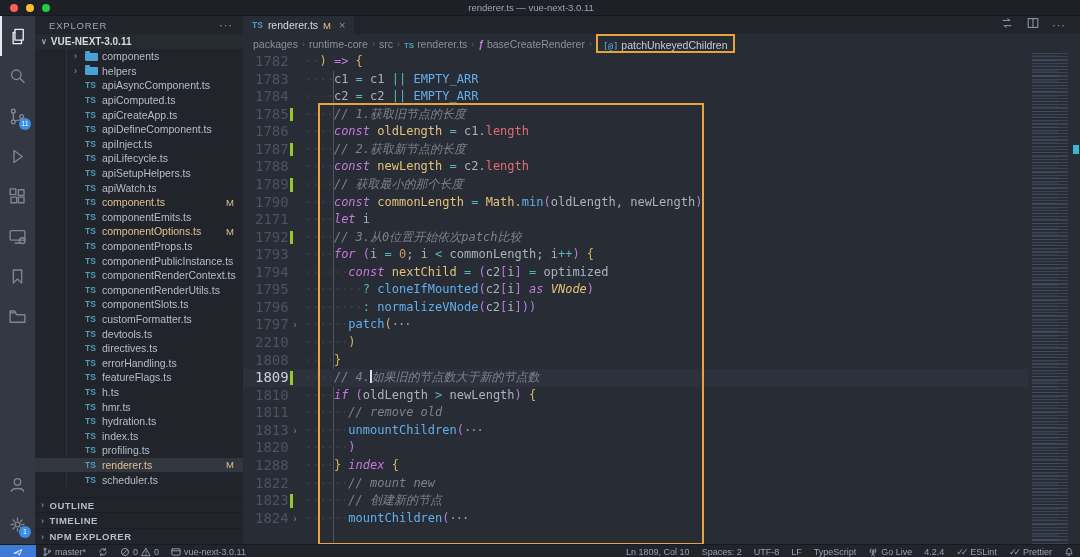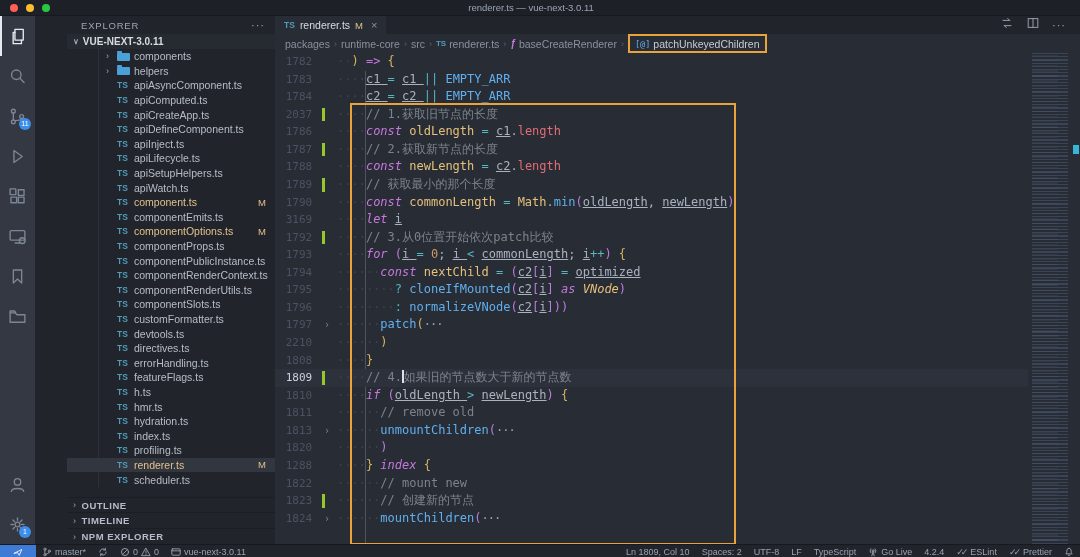--- a/index.html
+++ b/index.html
@@ -14,21 +14,21 @@
   .main{display:flex;height:528px;}
   
   .activitybar{width:35px;background:#333842;display:flex;flex-direction:column;align-items:stretch;}
   .ab-item{position:relative;height:40px;display:flex;align-items:center;justify-content:center;color:#7e8695;cursor:pointer;}
   .ab-item.active{color:#e7eaf0;border-left:2px solid #e7eaf0;}
   .ab-item svg{width:19px;height:19px;fill:none;stroke:currentColor;stroke-width:1.15;stroke-linecap:round;stroke-linejoin:round;}
   .ab-badge{position:absolute;right:4px;bottom:6px;min-width:12px;height:12px;border-radius:7px;background:#3b8eea;color:#fff;
     font-size:7px;line-height:12px;text-align:center;padding:0 2px;box-sizing:border-box;}
   .ab-spacer{flex:1;}
   
-  .sidebar{width:208px;background:#21252b;display:flex;flex-direction:column;font-size:11px;color:#aab2bf;overflow:hidden;padding-left:32px;}
+  .sidebar{width:208px;background:#21252b;display:flex;flex-direction:column;font-size:11px;color:#aab2bf;overflow:hidden;}
   .sb-header{height:18px;display:flex;align-items:center;justify-content:space-between;padding:0 10px 0 14px;
     font-size:9.5px;letter-spacing:.8px;color:#9da5b4;}
   .sb-dots{color:#9da5b4;font-size:11px;letter-spacing:1px;cursor:pointer;}
   .sb-project{height:15px;display:flex;align-items:center;gap:4px;padding-left:6px;font-size:10px;font-weight:bold;color:#d7dae0;background:#262a31;}
   .sb-project .chev{font-size:8px;color:#9da5b4;}
   .tree{position:relative;}
   .tree-guide{position:absolute;left:31px;top:0;bottom:0;width:1px;background:#2c313a;}
   .row{height:14.6px;display:flex;align-items:center;padding-left:39px;cursor:pointer;position:relative;white-space:nowrap;}
   .row.selected{background:#31363f;}
   .row .chev{width:11px;font-size:9px;color:#9da5b4;flex:0 0 11px;}
@@ -46,47 +46,47 @@
   .editor{flex:1;display:flex;flex-direction:column;min-width:0;background:#282c34;position:relative;}
   .tabbar{height:18px;background:#21252b;display:flex;align-items:stretch;}
   .tab{display:flex;align-items:center;gap:5px;padding:0 9px;background:#282c34;cursor:pointer;}
   .tab .ts{font-size:8.5px;font-weight:bold;color:#519aba;}
   .tab .nm{font-size:10.5px;color:#d7dae0;}
   .tab .mod{font-size:9.5px;color:#e2c08d;}
   .tab .close{font-size:11px;color:#8a919d;margin-left:3px;}
   .tab-actions{margin-left:auto;display:flex;align-items:center;gap:12px;padding-right:14px;color:#9aa2af;}
   .tab-actions svg{width:14px;height:14px;fill:none;stroke:currentColor;stroke-width:1.1;stroke-linecap:round;}
   .breadcrumbs{height:19px;display:flex;align-items:center;gap:4px;padding-left:10px;font-size:10.5px;color:#8a919d;white-space:nowrap;}
-  .bc-item{display:flex;align-items:center;gap:3px;cursor:pointer;}
+  .bc-item{display:flex;align-items:flex-end;gap:3px;cursor:pointer;}
   .bc-sep{color:#5c636e;font-size:9px;}
   .bc-ts{font-size:8px;font-weight:bold;color:#519aba;}
   .bc-fn{color:#c678dd;font-size:10px;font-style:italic;font-weight:bold;}
   .bc-m{color:#61afef;font-size:8.5px;font-family:"DejaVu Sans Mono",monospace;}
   .bc-item.boxed{border:2px solid #e8a33d;padding:0 5px;height:15px;color:#c8ccd4;}
   
   .code{position:relative;flex:1;overflow:hidden;font-family:"DejaVu Sans Mono",monospace;font-size:12px;}
   .scope-guide{position:absolute;left:90px;top:18px;bottom:0;width:1px;background:rgba(180,190,212,.28);}
   .code-line{position:relative;height:17.57px;line-height:17.57px;white-space:pre;}
   .code-line.cur{background:#2c313c;}
-  .num{position:absolute;left:1px;width:46px;text-align:center;color:#4b5263;font-size:11px;}
+  .num{position:absolute;left:12px;width:46px;text-align:left;color:#4b5263;font-size:14px;}
   .code-line.cur .num{color:#ccd2dc;}
   .gitbar{position:absolute;left:47px;top:2px;bottom:2px;width:3px;background:#97c829;}
   .foldarr{position:absolute;left:49px;color:#7b8494;font-size:10px;}
   .ltext{position:absolute;left:62px;top:0;}
   .ws{color:#3c424d;}
   .t-kw{color:#c678dd;font-style:italic;}
   .t-op{color:#56b6c2;}
-  .t-var{color:#abb2bf;text-decoration:underline;}
+  .t-var{color:#abb2bf;}
   .t-txt{color:#abb2bf;}
   .t-prop{color:#e06c75;}
   .t-decl{color:#e5c07b;}
   .t-type{color:#e5c07b;font-style:italic;}
   .t-fn{color:#61afef;}
   .t-num{color:#d19a66;}
-  .t-cm{color:#7d828c;margin-top:39px;}
+  .t-cm{color:#7d828c;font-style:italic;margin-top:39px;}
   .t-b1{color:#d8b45f;}
   .t-b2{color:#b97ce0;}
   .t-fold{color:#9aa2ad;letter-spacing:-1px;}
   .cursor{display:inline-block;width:1.5px;height:13px;background:#dde2ea;vertical-align:-2px;}
   
   .minimap{position:absolute;top:0;right:0;bottom:0;width:52px;background:#282c34;
     background-image:
       repeating-linear-gradient(180deg, rgba(125,155,200,.22) 0 1.2px, transparent 1.2px 3.2px),
       repeating-linear-gradient(180deg, rgba(125,155,200,.10) 0 1.2px, transparent 1.2px 5.1px);
     background-size:36px 100%,26px 100%;background-repeat:no-repeat;background-position:4px 0,4px 2px;}
@@ -413,27 +413,27 @@
           <span class="bc-item boxed" style="border-color: rgb(232, 163, 61);">
             <span class="bc-m">[@]</span>
             <span>patchUnkeyedChildren</span>
           </span>
         </div>
       <div class="code" id="codearea">
         <div class="scope-guide"></div>
         <div class="code-line"><span class="num">1782</span><span class="ltext"><span class="ws">··</span><span class="t-b1">) </span><span class="t-kw">=&gt; </span><span class="t-b1">{</span></span></div>
           <div class="code-line"><span class="num">1783</span><span class="ltext"><span class="ws">····</span><span class="t-var">c1 </span><span class="t-op">= </span><span class="t-var">c1 </span><span class="t-op">|| </span><span class="t-fn">EMPTY_ARR</span></span></div>
           <div class="code-line"><span class="num">1784</span><span class="ltext"><span class="ws">····</span><span class="t-var">c2 </span><span class="t-op">= </span><span class="t-var">c2 </span><span class="t-op">|| </span><span class="t-fn">EMPTY_ARR</span></span></div>
-          <div class="code-line"><span class="num">2037</span><span class="gitbar"></span><span class="ltext"><span class="ws">····</span><span class="t-cm">// 1.获取旧节点的长度</span></span></div>
+          <div class="code-line"><span class="num">1785</span><span class="gitbar"></span><span class="ltext"><span class="ws">····</span><span class="t-cm">// 1.获取旧节点的长度</span></span></div>
           <div class="code-line"><span class="num">1786</span><span class="ltext"><span class="ws">····</span><span class="t-kw">const </span><span class="t-decl">oldLength </span><span class="t-op">= </span><span class="t-var">c1</span><span class="t-txt">.</span><span class="t-prop">length</span></span></div>
           <div class="code-line"><span class="num">1787</span><span class="gitbar"></span><span class="ltext"><span class="ws">····</span><span class="t-cm">// 2.获取新节点的长度</span></span></div>
           <div class="code-line"><span class="num">1788</span><span class="ltext"><span class="ws">····</span><span class="t-kw">const </span><span class="t-decl">newLength </span><span class="t-op">= </span><span class="t-var">c2</span><span class="t-txt">.</span><span class="t-prop">length</span></span></div>
           <div class="code-line"><span class="num">1789</span><span class="gitbar"></span><span class="ltext"><span class="ws">····</span><span class="t-cm">// 获取最小的那个长度</span></span></div>
           <div class="code-line"><span class="num">1790</span><span class="ltext"><span class="ws">····</span><span class="t-kw">const </span><span class="t-decl">commonLength </span><span class="t-op">= </span><span class="t-decl">Math</span><span class="t-txt">.</span><span class="t-fn">min</span><span class="t-b2">(</span><span class="t-var">oldLength</span><span class="t-txt">, </span><span class="t-var">newLength</span><span class="t-b2">)</span></span></div>
-          <div class="code-line"><span class="num">3169</span><span class="ltext"><span class="ws">····</span><span class="t-kw">let </span><span class="t-var">i</span></span></div>
+          <div class="code-line"><span class="num">2171</span><span class="ltext"><span class="ws">····</span><span class="t-kw">let </span><span class="t-var">i</span></span></div>
           <div class="code-line"><span class="num">1792</span><span class="gitbar"></span><span class="ltext"><span class="ws">····</span><span class="t-cm">// 3.从0位置开始依次patch比较</span></span></div>
           <div class="code-line"><span class="num">1793</span><span class="ltext"><span class="ws">····</span><span class="t-kw">for </span><span class="t-b2">(</span><span class="t-var">i </span><span class="t-op">= </span><span class="t-num">0</span><span class="t-txt">; </span><span class="t-var">i </span><span class="t-op">&lt; </span><span class="t-var">commonLength</span><span class="t-txt">; </span><span class="t-var">i</span><span class="t-op">++</span><span class="t-b2">) </span><span class="t-b1">{</span></span></div>
           <div class="code-line"><span class="num">1794</span><span class="ltext"><span class="ws">······</span><span class="t-kw">const </span><span class="t-decl">nextChild </span><span class="t-op">= </span><span class="t-b2">(</span><span class="t-var">c2</span><span class="t-b2">[</span><span class="t-var">i</span><span class="t-b2">] </span><span class="t-op">= </span><span class="t-var">optimized</span></span></div>
           <div class="code-line"><span class="num">1795</span><span class="ltext"><span class="ws">········</span><span class="t-op">? </span><span class="t-fn">cloneIfMounted</span><span class="t-b2">(</span><span class="t-var">c2</span><span class="t-b2">[</span><span class="t-var">i</span><span class="t-b2">] </span><span class="t-kw">as </span><span class="t-type">VNode</span><span class="t-b2">)</span></span></div>
           <div class="code-line"><span class="num">1796</span><span class="ltext"><span class="ws">········</span><span class="t-op">: </span><span class="t-fn">normalizeVNode</span><span class="t-b2">(</span><span class="t-var">c2</span><span class="t-b2">[</span><span class="t-var">i</span><span class="t-b2">]</span><span class="t-b2">))</span></span></div>
           <div class="code-line"><span class="num">1797</span><span class="foldarr">›</span><span class="ltext"><span class="ws">······</span><span class="t-fn">patch</span><span class="t-b1">(</span><span class="t-fold">···</span></span></div>
           <div class="code-line"><span class="num">2210</span><span class="ltext"><span class="ws">······</span><span class="t-b1">)</span></span></div>
           <div class="code-line"><span class="num">1808</span><span class="ltext"><span class="ws">····</span><span class="t-b1">}</span></span></div>
           <div class="code-line cur"><span class="num">1809</span><span class="gitbar"></span><span class="ltext"><span class="ws">····</span><span class="t-cm">// 4.</span><span class="cursor"></span><span class="t-cm">如果旧的节点数大于新的节点数</span></span></div>
           <div class="code-line"><span class="num">1810</span><span class="ltext"><span class="ws">····</span><span class="t-kw">if </span><span class="t-b2">(</span><span class="t-var">oldLength </span><span class="t-op">&gt; </span><span class="t-var">newLength</span><span class="t-b2">) </span><span class="t-b1">{</span></span></div>

